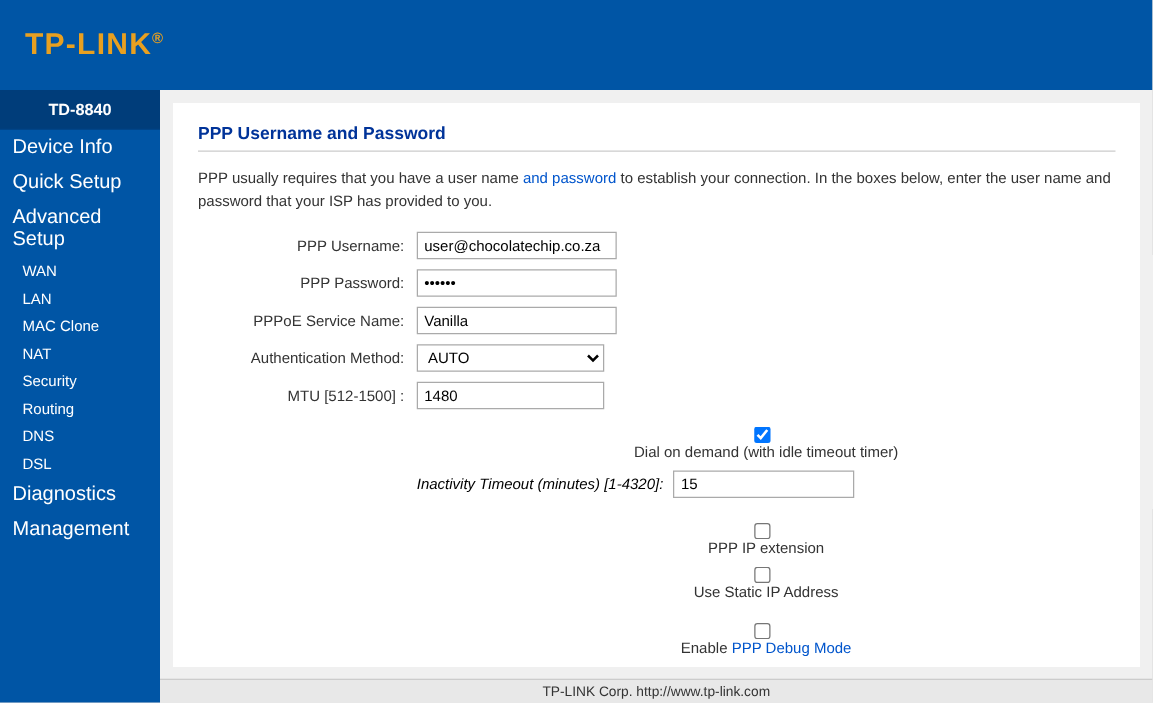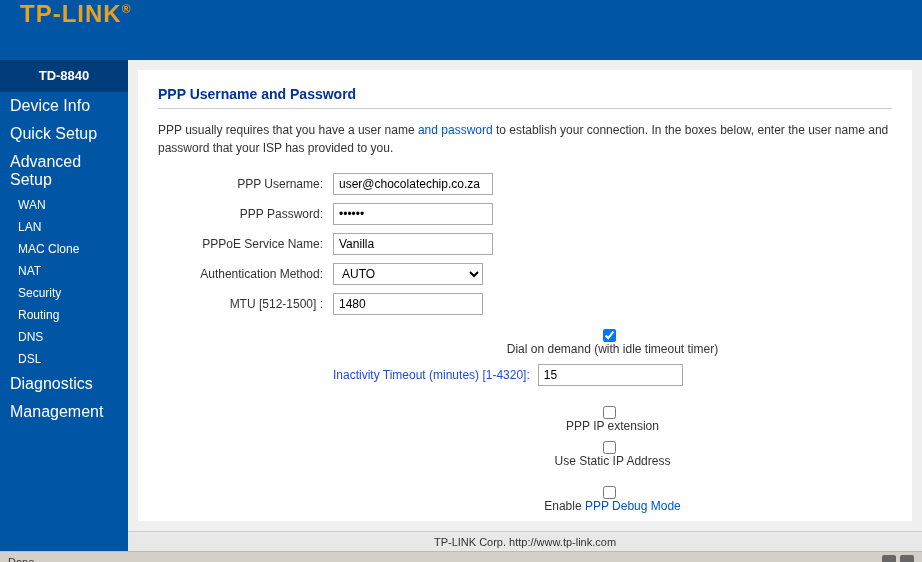--- a/index.html
+++ b/index.html
@@ -1,23 +1,23 @@
 <!DOCTYPE html>
 <html><head>
   <meta charset="utf-8">
   <style>
     * { margin: 0; padding: 0; box-sizing: border-box; }
     body { font-family: Arial, sans-serif; font-size: 13px; background: #d0d0d0; width: 922px; height: 562px; overflow: hidden; }
 
     
     #header {
       background: #0055a5;
-      height: 60px;
-      display: flex;
-      align-items: flex-start;
+      height: 72px;
+      display: flex;
+      align-items: center;
       padding-left: 20px;
     }
     #logo-text {
       color: white;
       font-size: 24px;
       font-weight: bold;
       letter-spacing: 1px;
     }
     #logo-text span {
       color: #e8a020;
@@ -146,21 +146,22 @@
     
     .inactivity-row {
       display: flex;
       align-items: center;
       margin-left: 175px;
       margin-bottom: 10px;
       font-size: 12px;
     }
     .inactivity-label {
       margin-right: 8px;
-      color: #1d4ed8;
+      color: #000000;
+      font-style: italic;
     }
     .inactivity-input {
       border: 1px solid #aaa;
       padding: 3px 5px;
       font-size: 12px;
       width: 145px;
     }
 
     
     .section-divider {

